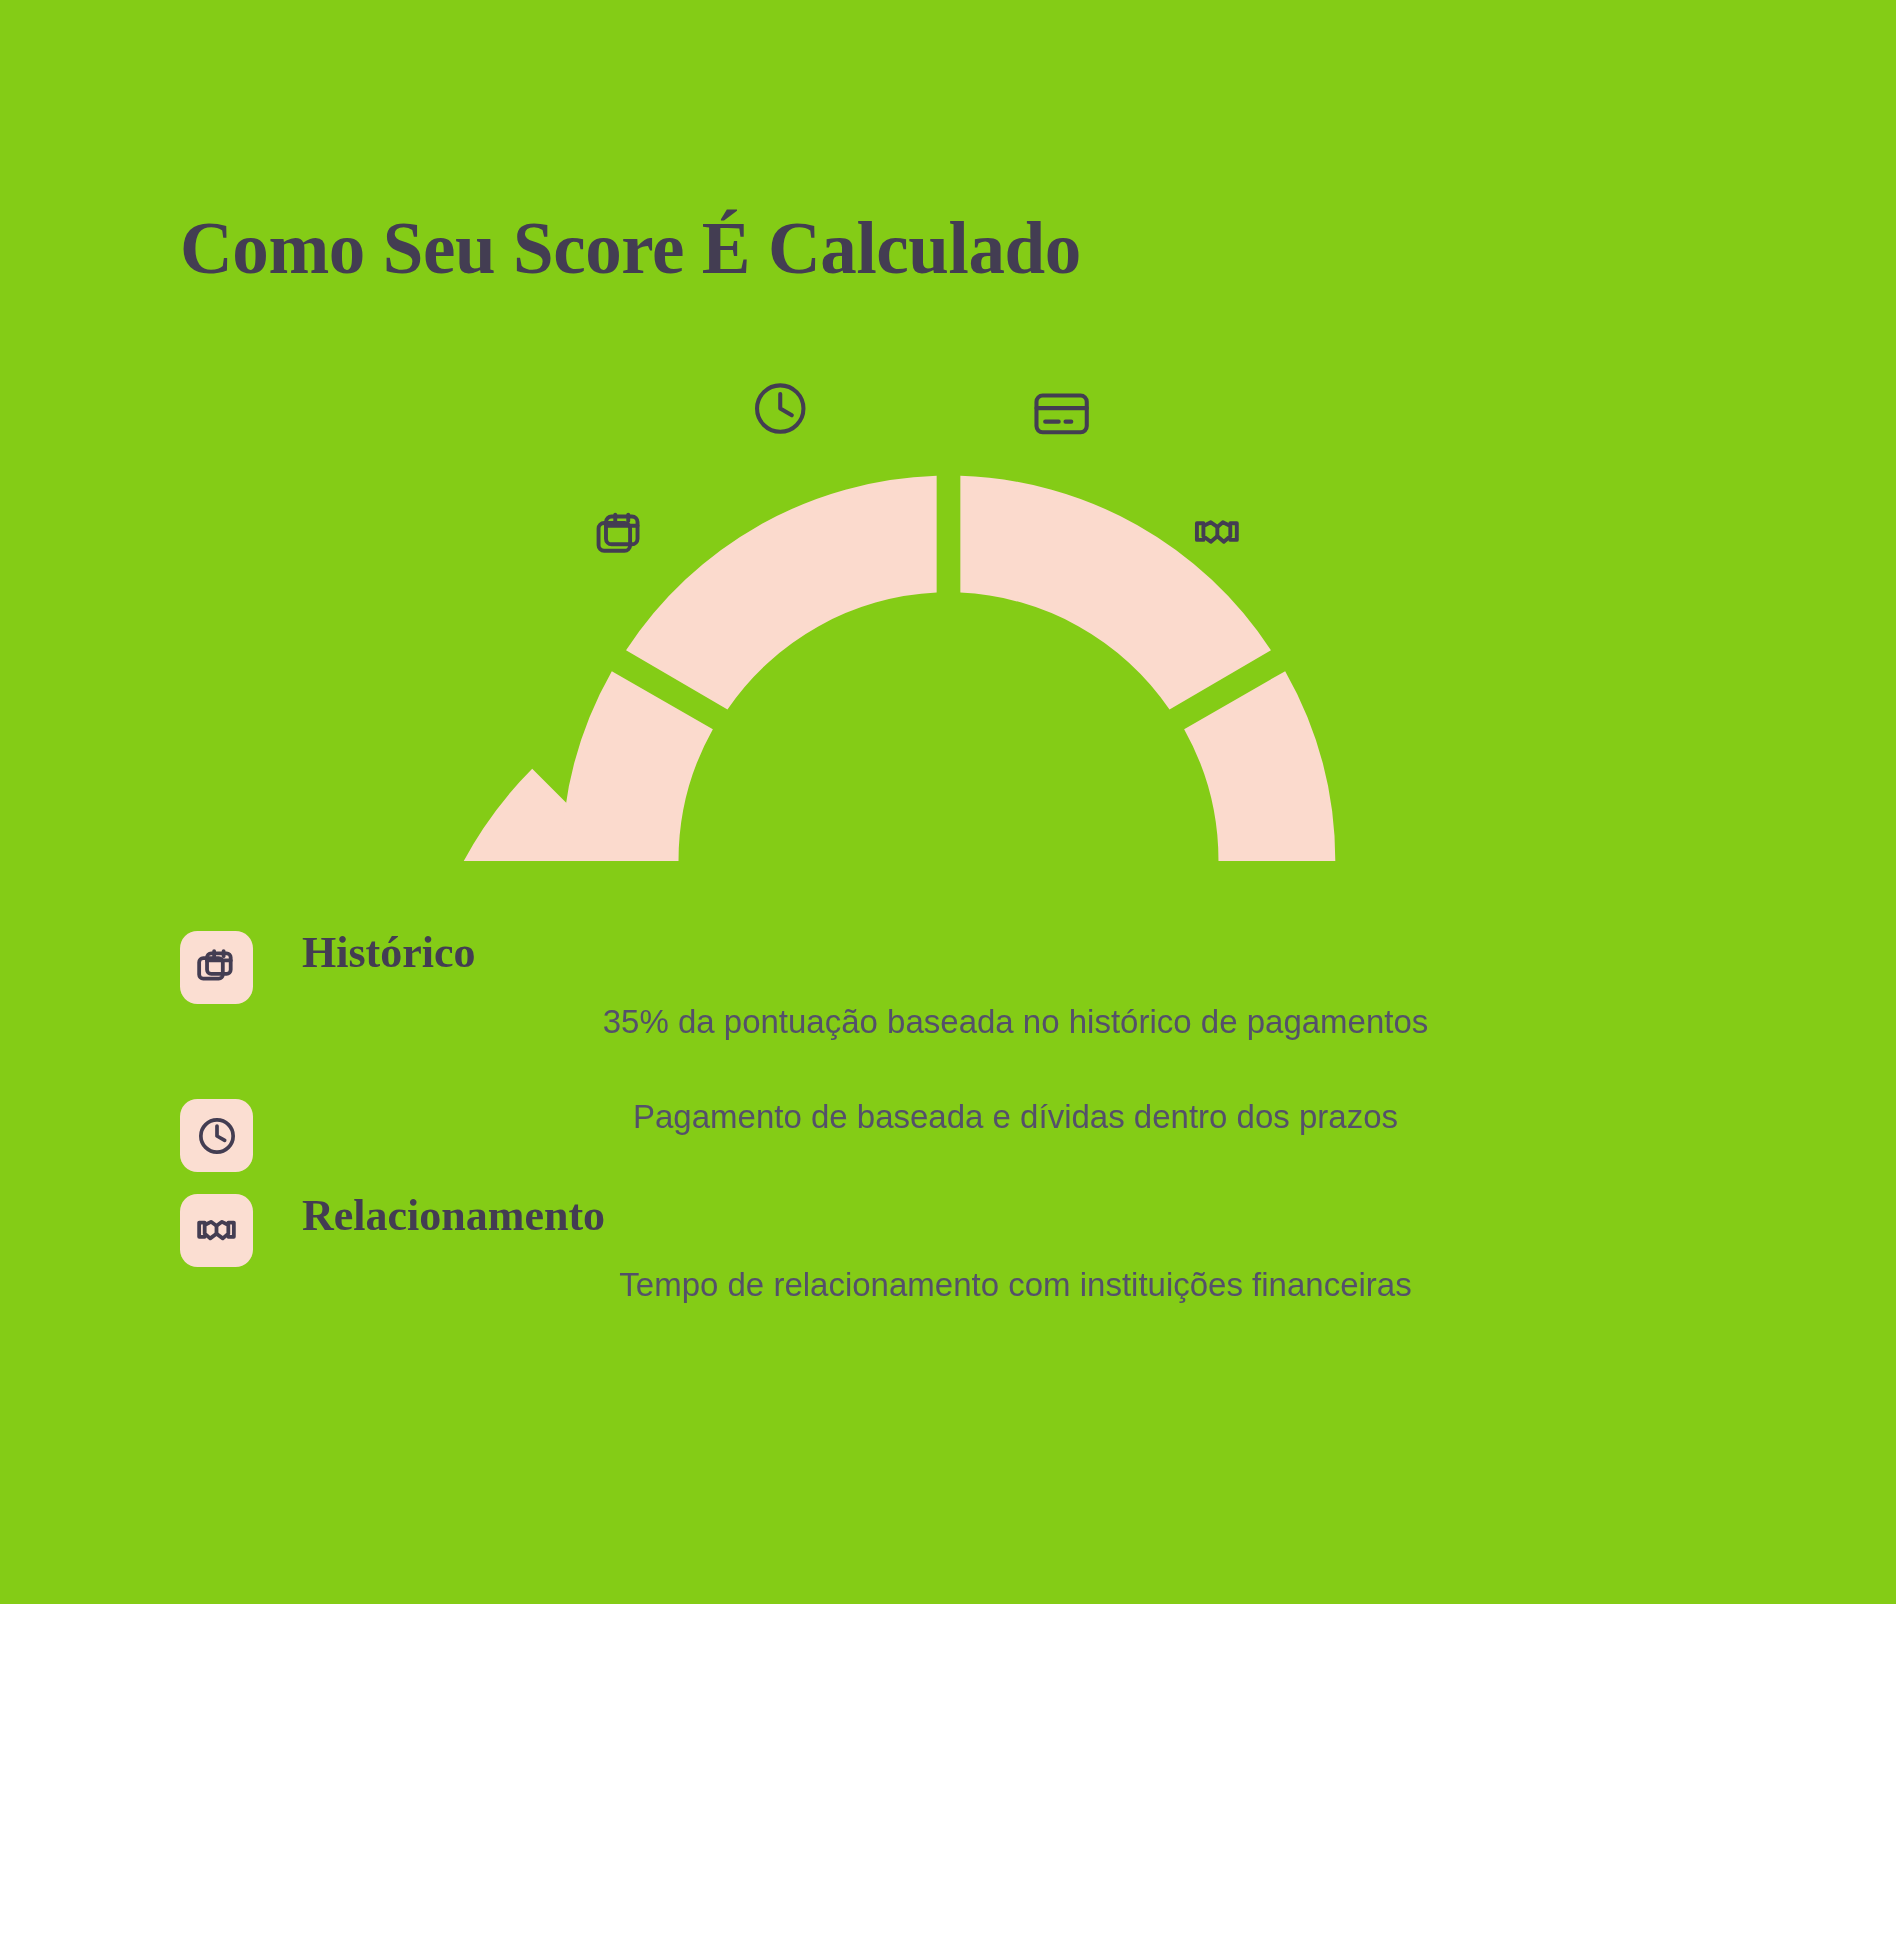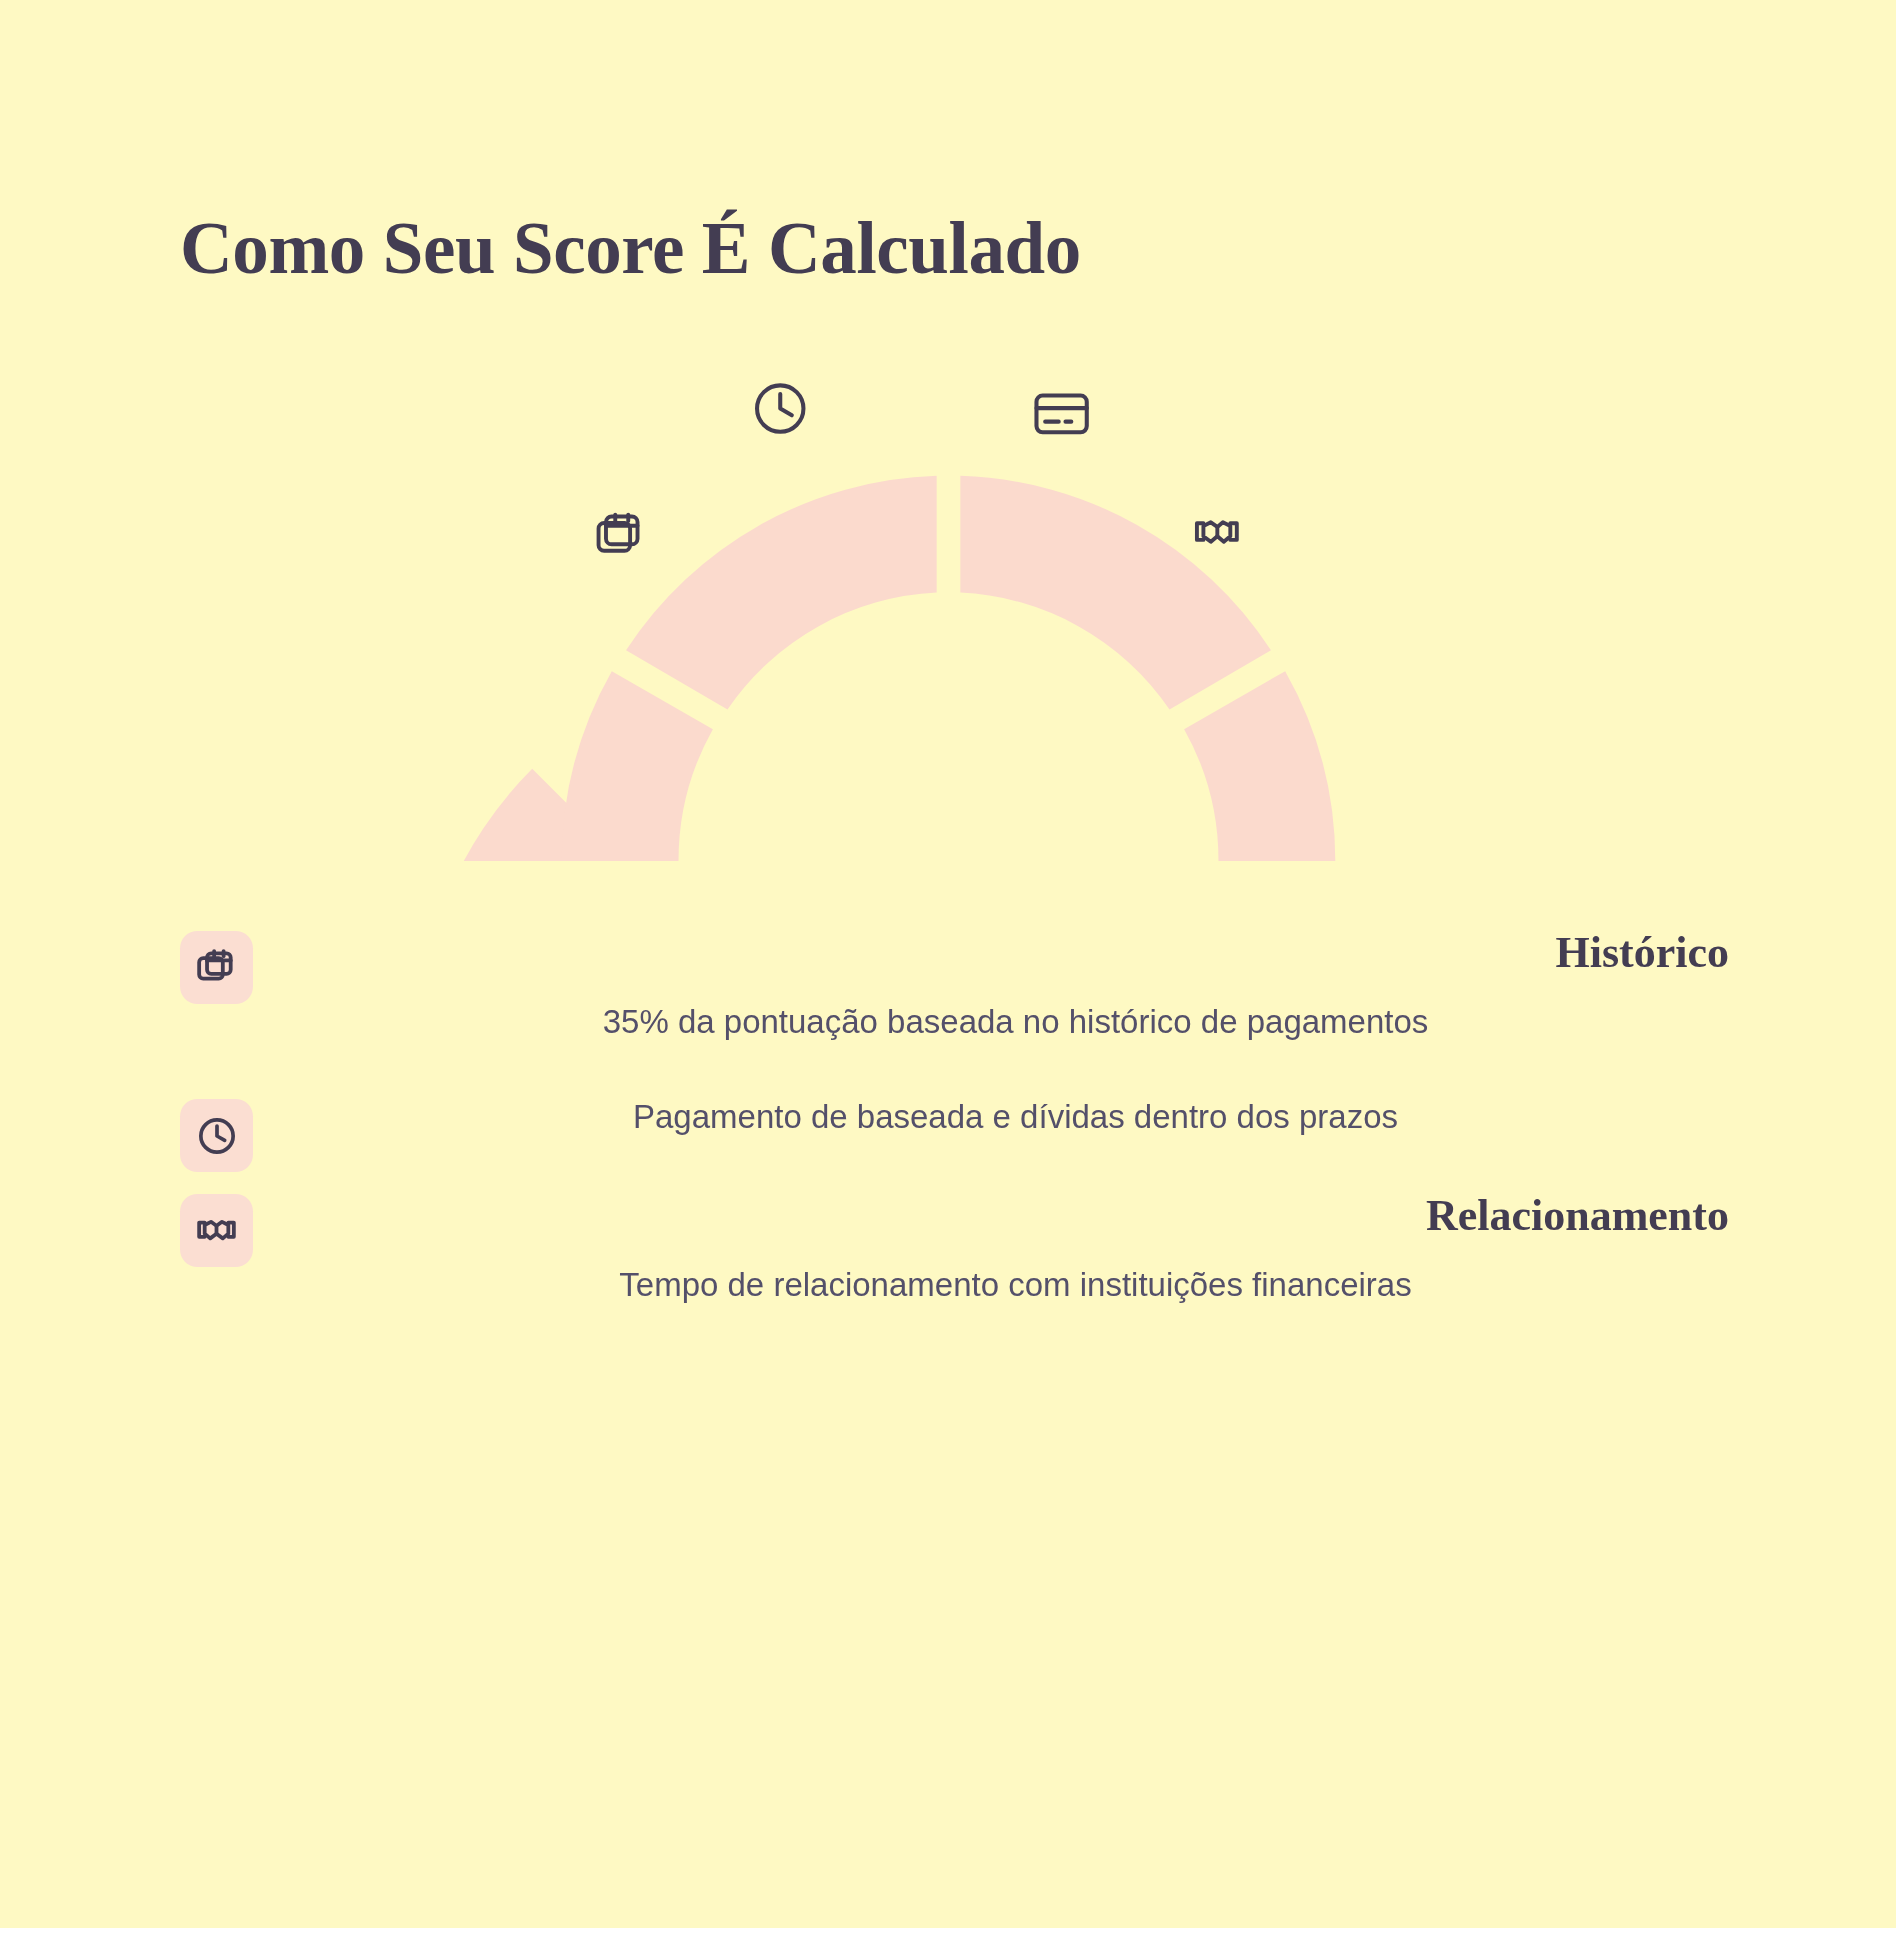--- a/index.html
+++ b/index.html
@@ -11,22 +11,22 @@
     width: 1896px;
     height: 1936px;
     font-family: "Liberation Sans", sans-serif;
     color: #3f3a4d;
     overflow: hidden;
   }
 
   .page {
     position: relative;
     width: 1896px;
-    height: 1928px;
-    background: #fef9c3;
+    height: 1604px;
+    background: #84cc16;
   }
 
   .title {
     position: absolute;
     left: 180px;
     top: 162px;
     font-family: "Liberation Serif", serif;
     font-weight: bold;
     font-size: 73px;
     line-height: 1.05;
@@ -80,21 +80,20 @@
     margin-left: 122px;
   }
 
   .legend-title {
     font-family: "Liberation Serif", serif;
     font-weight: bold;
     font-size: 44px;
     line-height: 1.12;
     color: #433d52;
     margin: 0 0 24px 0;
-    text-align: right;
   }
 
   .legend-desc {
     font-family: "Liberation Sans", sans-serif;
     font-size: 33px;
     line-height: 1.3;
     color: #54506a;
     margin: 0;
     text-align: center;
   }

